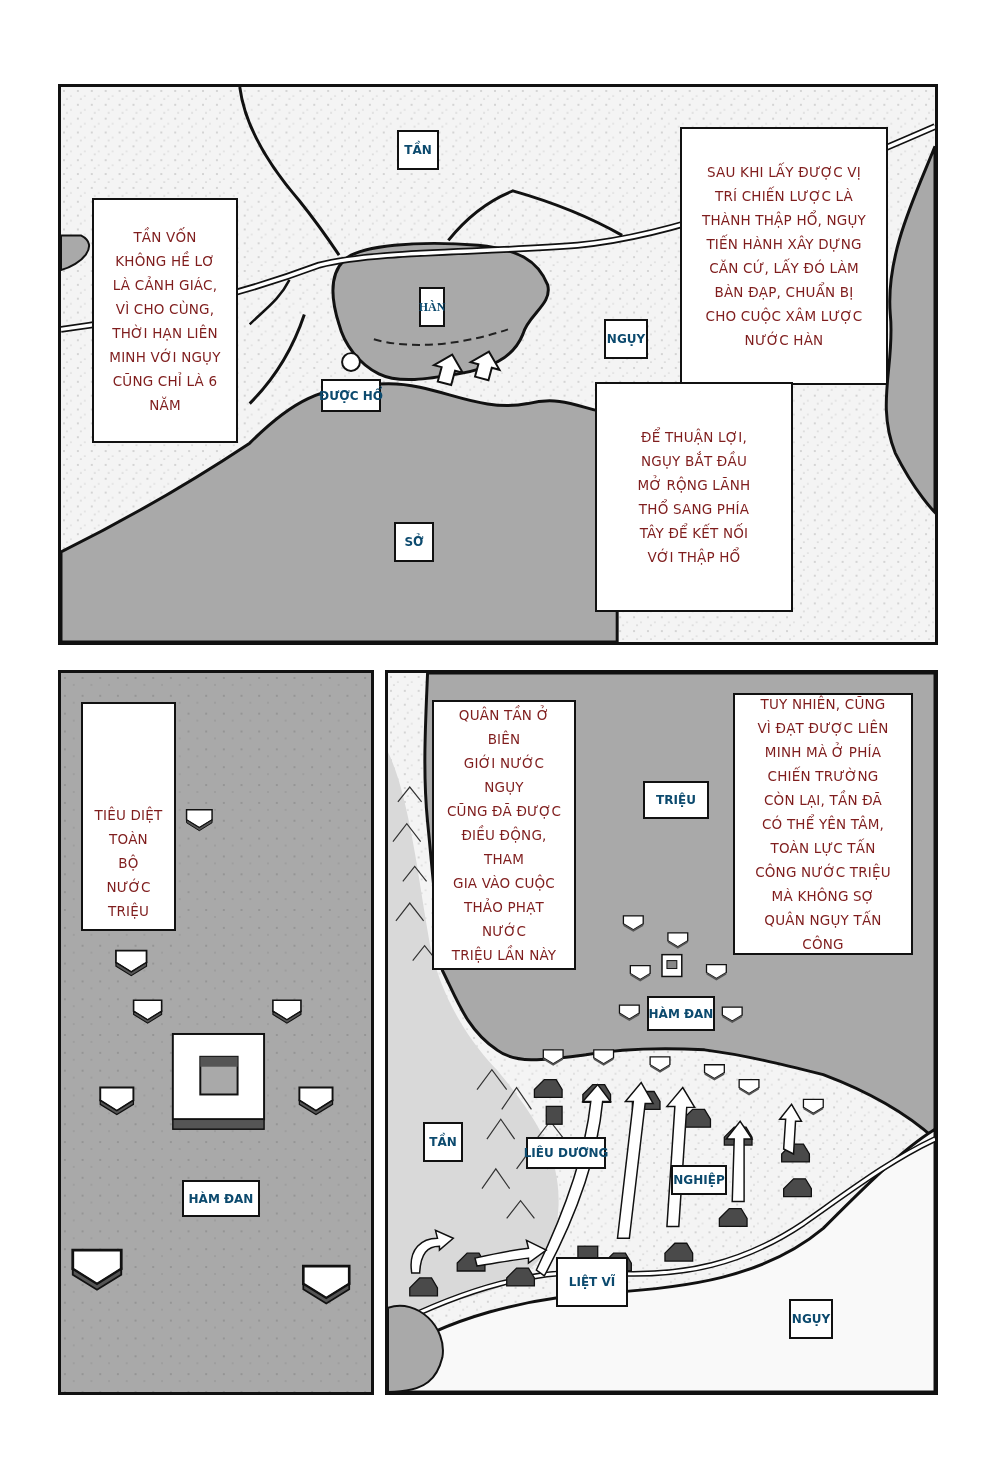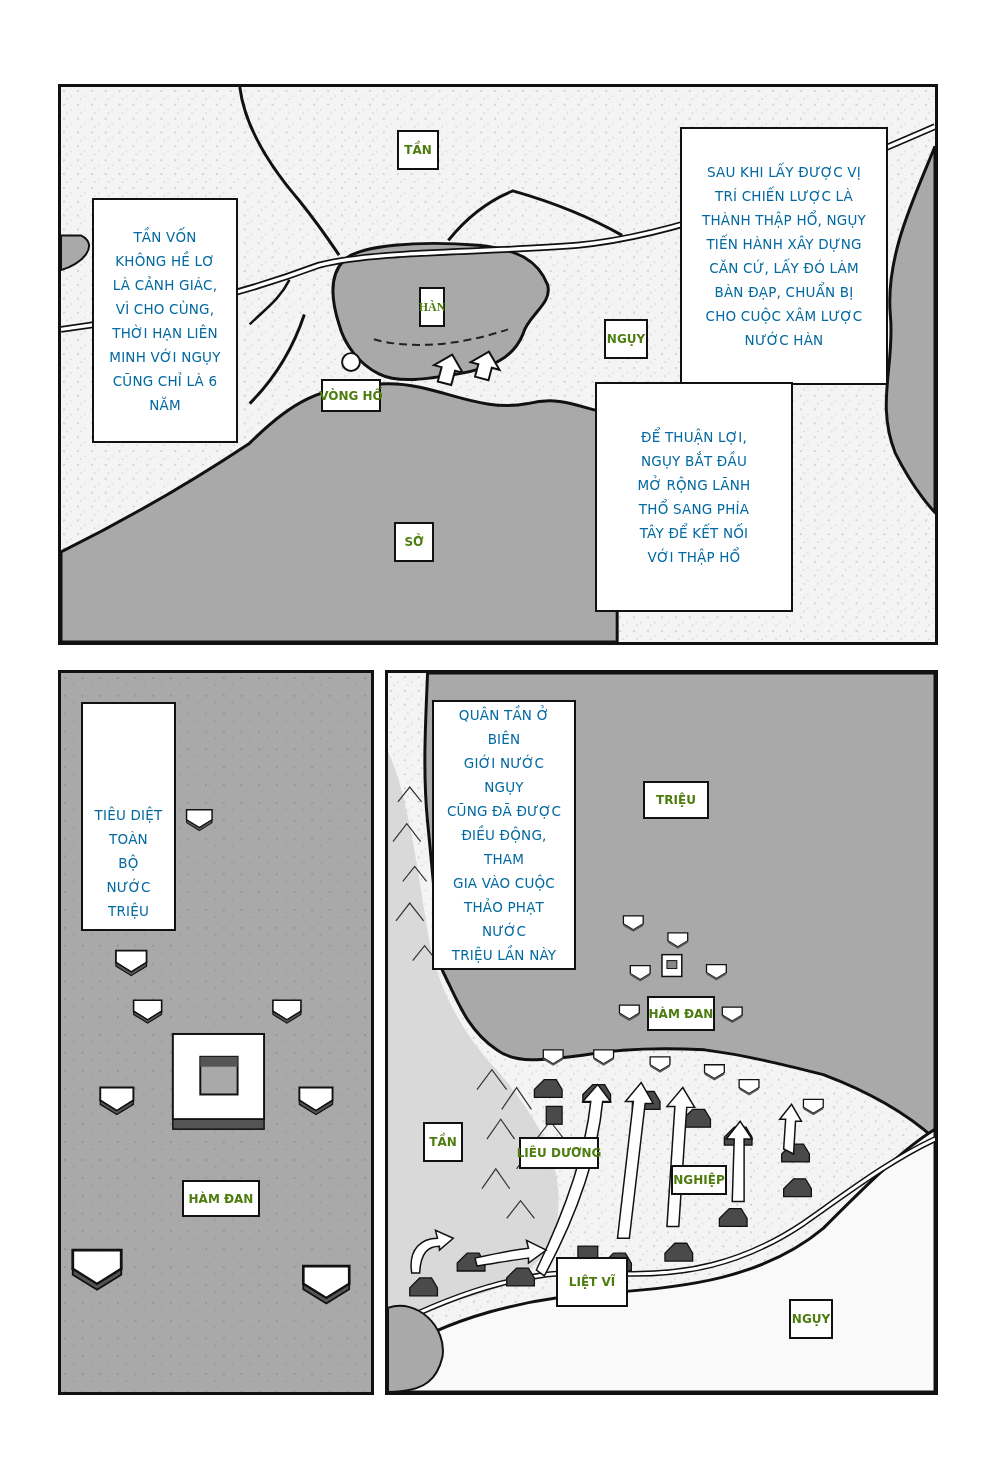--- a/index.html
+++ b/index.html
@@ -3,27 +3,27 @@
 <meta charset="utf-8">
 <style>
   html, body { margin: 0; padding: 0; background: #ffffff; }
   body { width: 1000px; height: 1475px; position: relative; overflow: hidden; font-family: "DejaVu Sans", sans-serif; }
   .panel { position: absolute; border: 3px solid #111; overflow: hidden; box-sizing: border-box; }
   .panel svg.map { position: absolute; left: 0; top: 0; width: 100%; height: 100%; }
   .caption {
     position: absolute; background: #fff; border: 2px solid #111; box-sizing: border-box;
     display: flex; align-items: center; justify-content: center; text-align: center;
     font-family: "DejaVu Sans", sans-serif; font-size: 13.5px; line-height: 24px;
-    color: #0369a1; letter-spacing: 0.2px; padding: 6px 8px;
+    color: #7f1d1d; letter-spacing: 0.2px; padding: 6px 8px;
   }
   .caption span { white-space: pre-line; }
   .label {
     position: absolute; background: #fff; border: 2px solid #111; box-sizing: border-box;
     display: flex; align-items: center; justify-content: center;
-    font-family: "DejaVu Sans", sans-serif; font-weight: bold; font-size: 12px; color: #4d7c0f;
+    font-family: "DejaVu Sans", sans-serif; font-weight: bold; font-size: 12px; color: #0c4a6e;
     padding: 0 5px; white-space: nowrap;
   }
 </style>
 </head>
 <body>
 
 <div class="panel" style="left:58px; top:84px; width:880px; height:561px; background:#f4f4f4;">
   <svg class="map" viewBox="0 0 880 561" preserveAspectRatio="none">
     <defs>
       <pattern id="speckle" width="14" height="14" patternUnits="userSpaceOnUse">
@@ -56,21 +56,21 @@
 
     <circle cx="292" cy="278" r="9" fill="#fff" stroke="#111" stroke-width="2"></circle>
 
     <path d="M383,300 L383,285 L375,285 L390,270 L405,285 L397,285 L397,300 Z" fill="#fff" stroke="#111" stroke-width="2" transform="rotate(15 390 285)"></path>
     <path d="M420,295 L420,282 L412,282 L427,267 L442,282 L434,282 L434,295 Z" fill="#fff" stroke="#111" stroke-width="2" transform="rotate(15 427 282)"></path>
   </svg>
 
   <div class="label" style="left:336px; top:43px; width:42px; height:40px;">TẦN</div>
   <div class="label" style="left:358px; top:200px; width:26px; height:40px;font-family:Liberation Serif, serif;">HÀN</div>
   <div class="label" style="left:543px; top:232px; width:44px; height:40px;">NGỤY</div>
-  <div class="label" style="left:260px; top:292px; width:60px; height:33px;">VÒNG HỔ</div>
+  <div class="label" style="left:260px; top:292px; width:60px; height:33px;">ĐƯỢC HỔ</div>
   <div class="label" style="left:333px; top:435px; width:40px; height:40px;">SỞ</div>
 
   <div class="caption" style="left:31px; top:111px; width:146px; height:245px;">
     <span>TẦN VỐN
 KHÔNG HỀ LƠ
 LÀ CẢNH GIÁC,
 VÌ CHO CÙNG,
 THỜI HẠN LIÊN
 MINH VỚI NGỤY
 CŨNG CHỈ LÀ 6
@@ -222,27 +222,40 @@
       <path d="M348,533 L350,470 L342,470 L356,452 L368,470 L360,470 L360,533 Z"></path>
       <path d="M400,480 L402,450 L396,450 L408,435 L418,452 L412,452 L410,485 Z"></path>
       <path d="M88,590 C110,585 125,582 142,580 L140,572 L160,582 L142,595 L142,590 C125,592 108,595 90,598 Z"></path>
       <path d="M24,605 C20,580 35,570 50,570 L48,562 L66,570 L52,582 L52,578 C40,578 33,585 32,605 Z"></path>
     </g>
   </svg>
 
   <div class="label" style="left:255px; top:108px; width:66px; height:38px;">TRIỆU</div>
   <div class="label" style="left:259px; top:323px; width:68px; height:35px;">HÀM ĐAN</div>
   <div class="label" style="left:35px; top:449px; width:40px; height:40px;">TẦN</div>
-  <div class="label" style="left:131px; top:464px; width:80px; height:32px;">LIÊU DƯƠNG</div>
+  <div class="label" style="left:138px; top:464px; width:80px; height:32px;">LIÊU DƯƠNG</div>
   <div class="label" style="left:283px; top:492px; width:56px; height:30px;">NGHIỆP</div>
   <div class="label" style="left:168px; top:584px; width:72px; height:50px;">LIỆT VĨ</div>
   <div class="label" style="left:401px; top:626px; width:44px; height:40px;">NGỤY</div>
 
   <div class="caption" style="left:44px; top:27px; width:144px; height:270px;">
     <span>QUÂN TẦN Ở BIÊN
 GIỚI NƯỚC NGỤY
 CŨNG ĐÃ ĐƯỢC
 ĐIỀU ĐỘNG, THAM
 GIA VÀO CUỘC
 THẢO PHẠT NƯỚC
 TRIỆU LẦN NÀY</span>
   </div>
+  <div class="caption" style="left:345px; top:20px; width:180px; height:262px;">
+    <span>TUY NHIÊN, CŨNG
+VÌ ĐẠT ĐƯỢC LIÊN
+MINH MÀ Ở PHÍA
+CHIẾN TRƯỜNG
+CÒN LẠI, TẦN ĐÃ
+CÓ THỂ YÊN TÂM,
+TOÀN LỰC TẤN
+CÔNG NƯỚC TRIỆU
+MÀ KHÔNG SỢ
+QUÂN NGỤY TẤN
+CÔNG</span>
+  </div>
 </div>
 
 </body></html>

